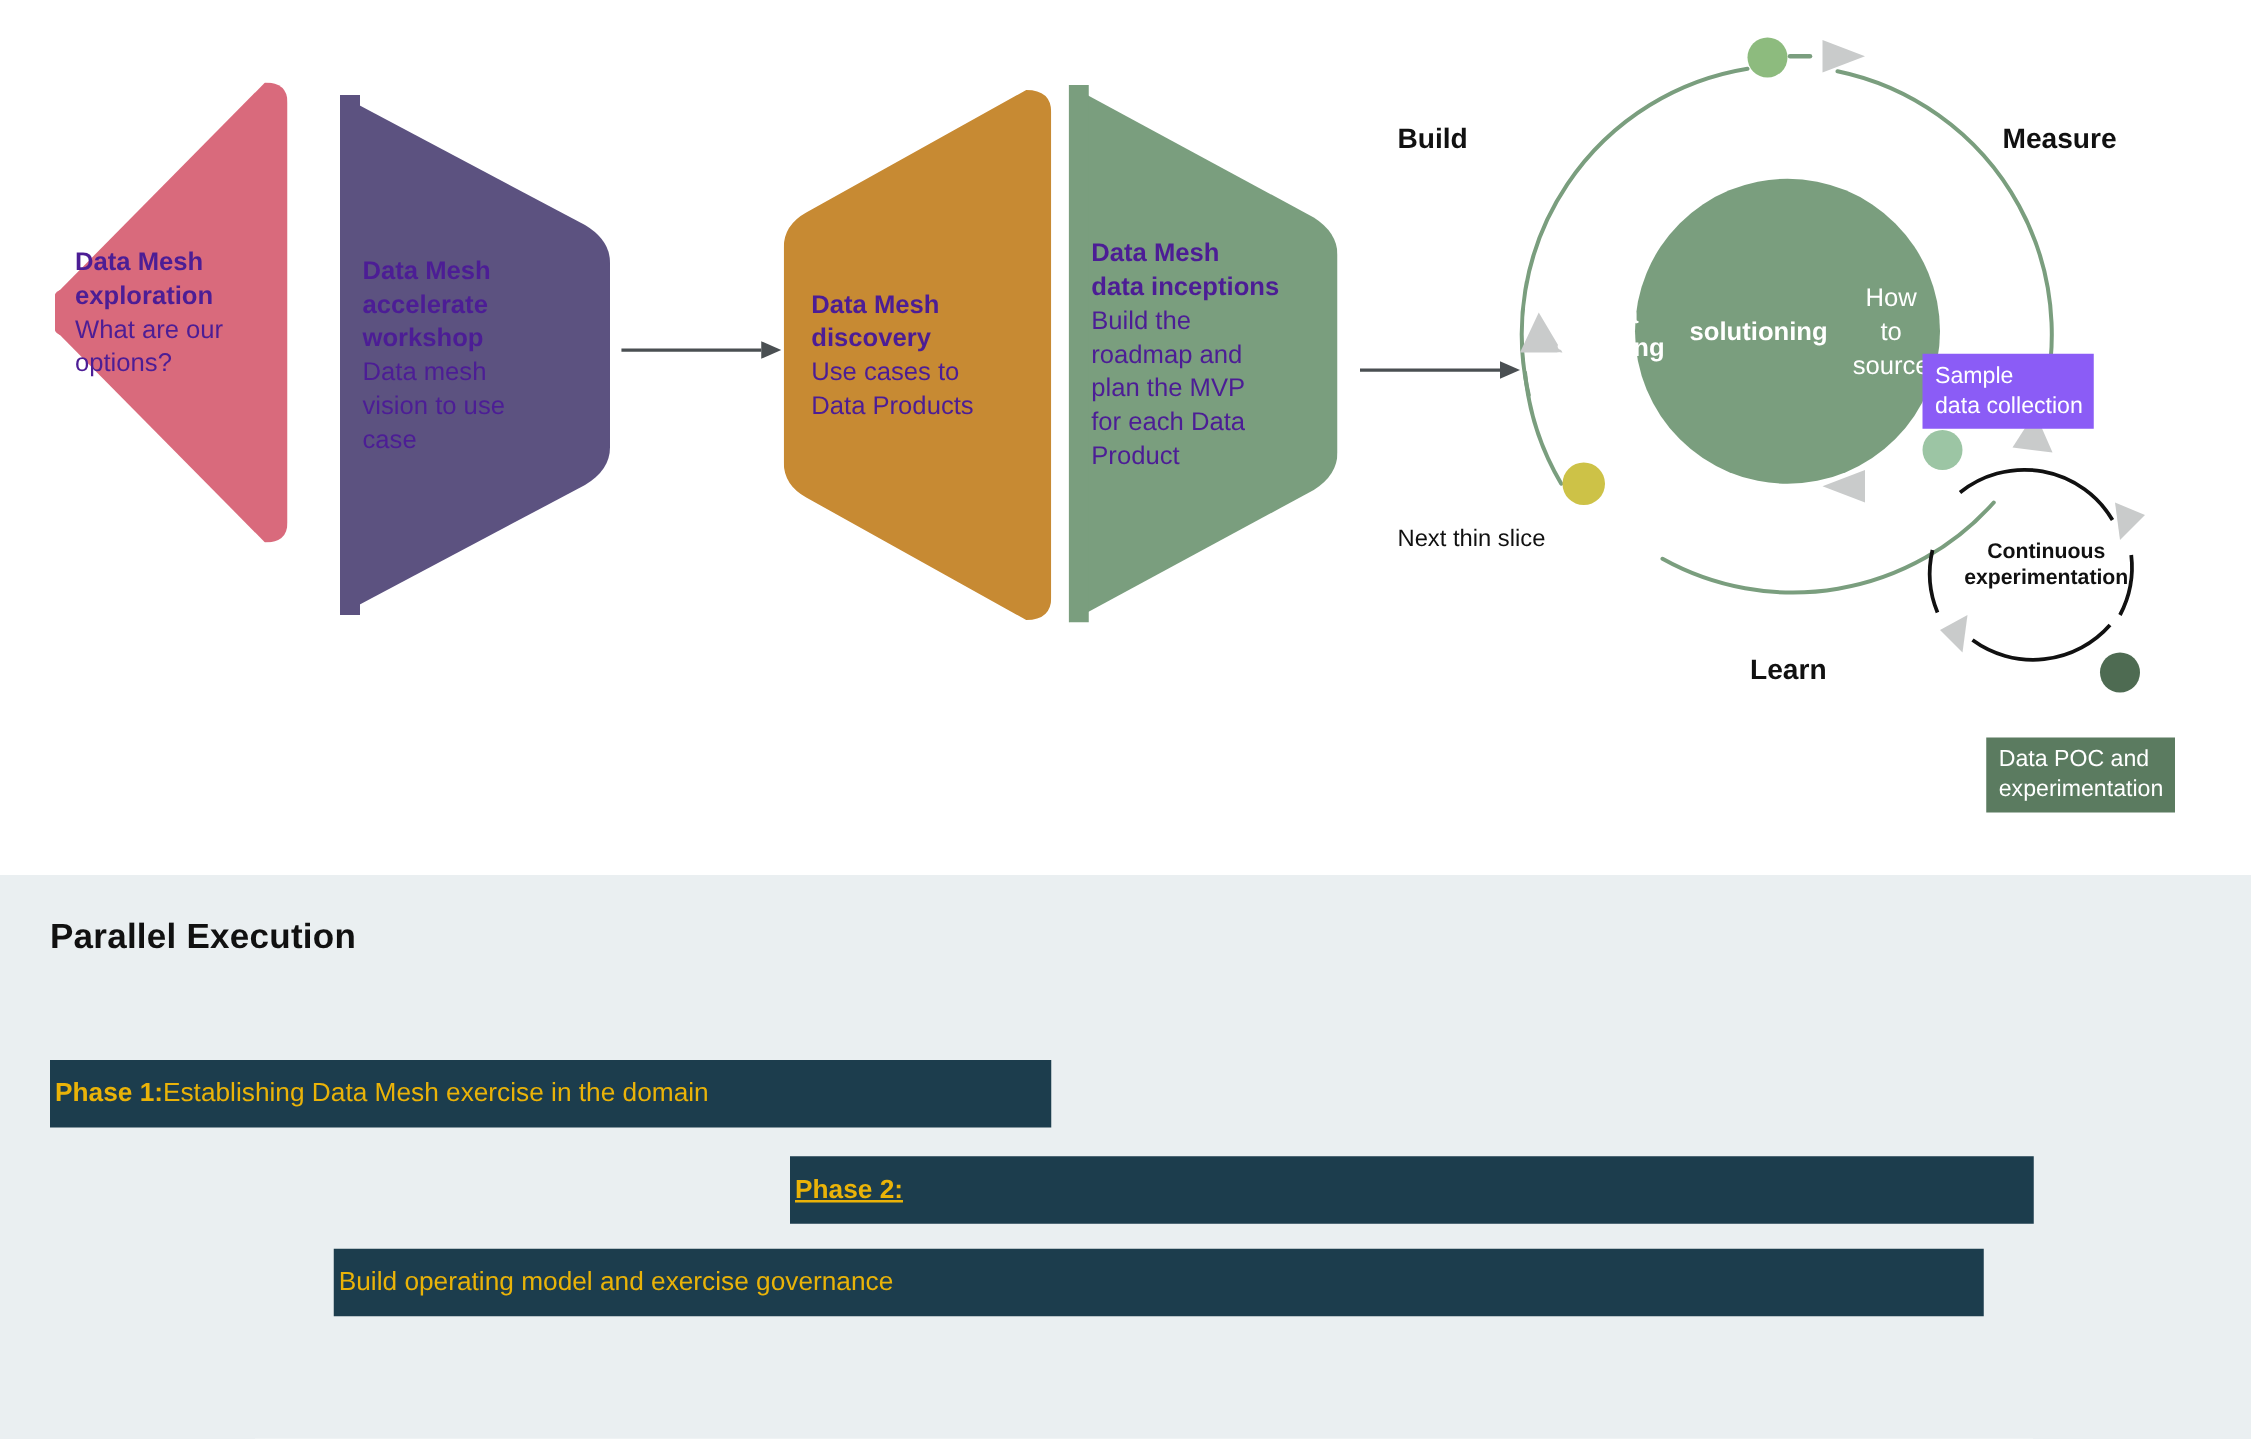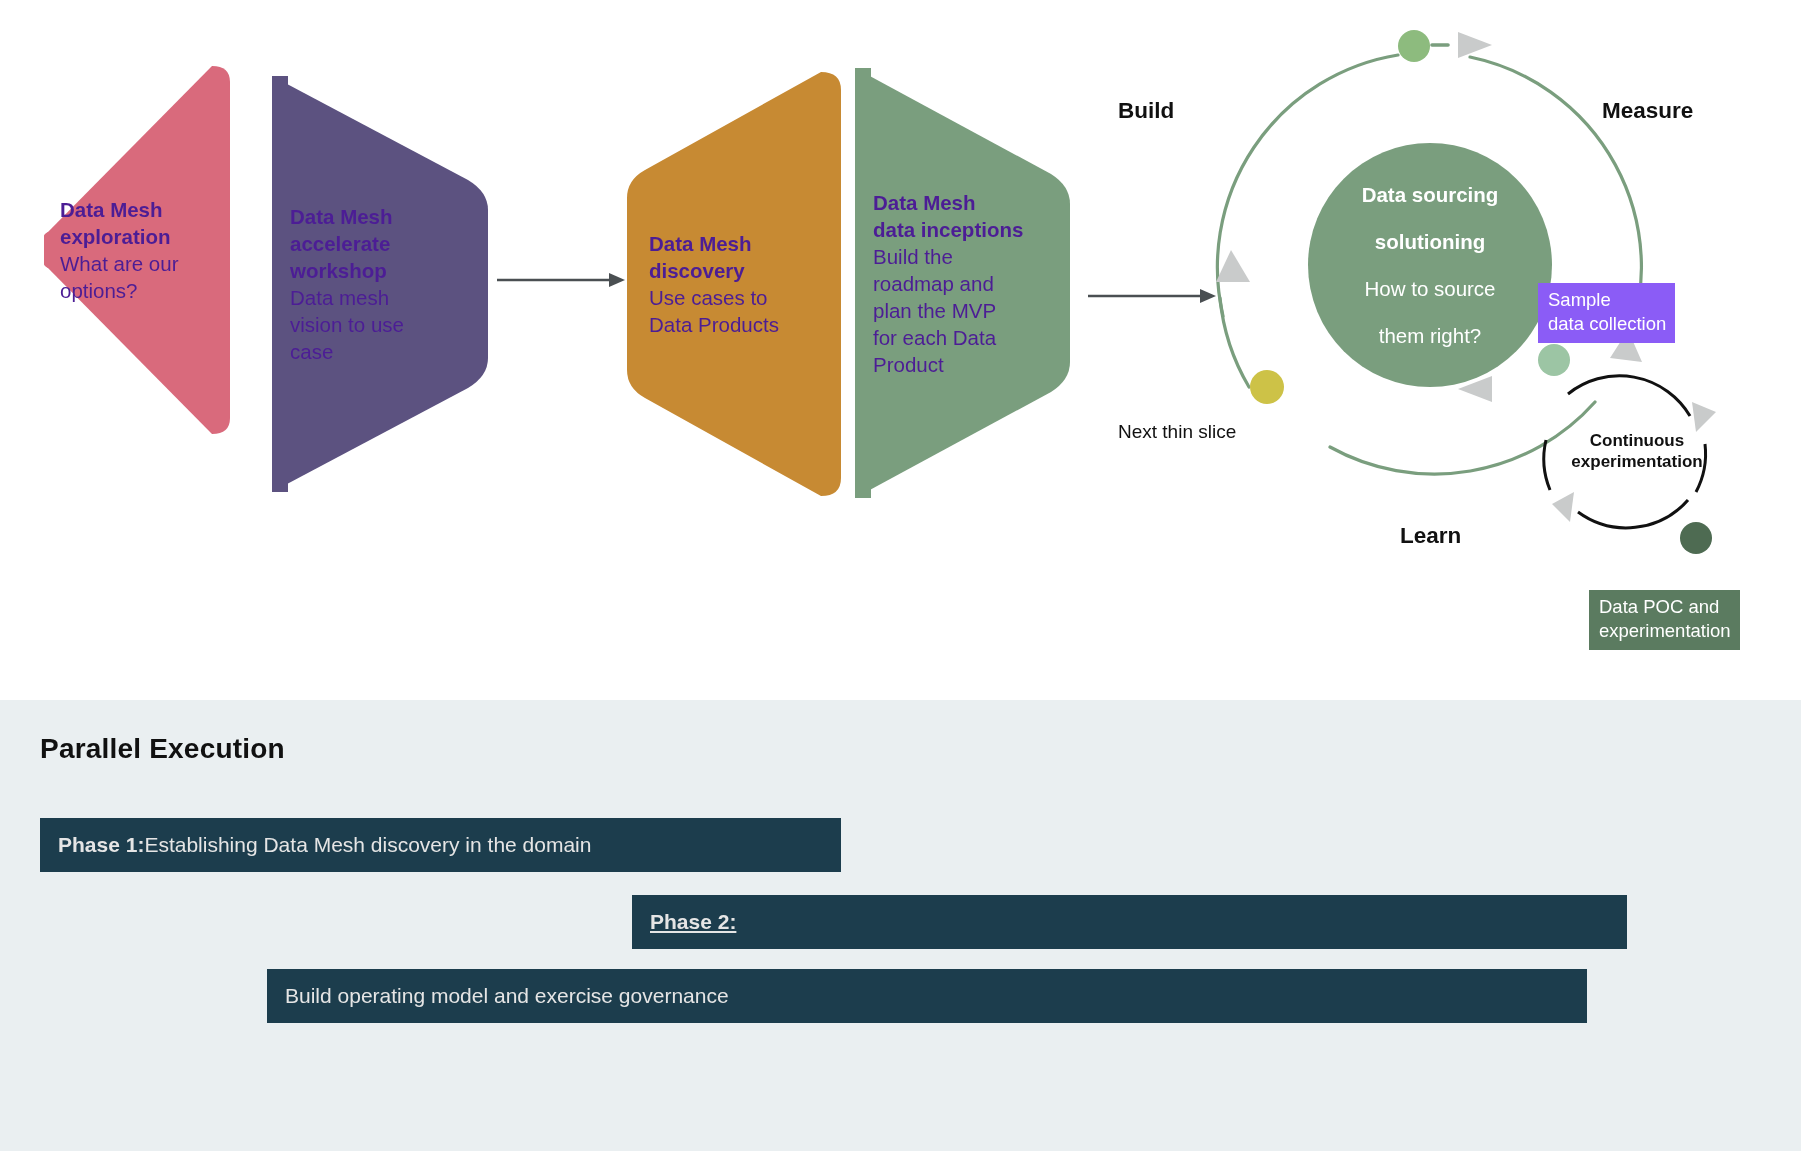--- a/index.html
+++ b/index.html
@@ -49,21 +49,21 @@
 
   
   #loop{ position:absolute; left:1140px; top:10px; width:660px; height:620px; }
   .loop-label{
     position:absolute; font-weight:bold; color:#111111; font-size:22.5px;
     white-space:nowrap;
   }
   .center-circle{
     position:absolute; border-radius:50%;
     background:#7A9E7E; color:#ffffff;
-    display:flex; flex-direction:column; align-items:center; justify-content:center;
+    display:flex; align-items:center; justify-content:center;
     text-align:center; font-size:20.5px; line-height:27px;gap:20px;
   }
   .center-circle b{ font-weight:bold; }
   .dot{ position:absolute; border-radius:50%; }
   .tagbox{
     position:absolute; color:#ffffff; font-size:18.5px; line-height:24px;
     padding:5px 9px 7px 10px; white-space:pre-line;
   }
   .mini-label{
     position:absolute; font-weight:bold; color:#111111; font-size:17px;
@@ -73,23 +73,23 @@
   
   #bottom-band{
     position:absolute; left:0; top:700px; width:1801px; height:451px;
     background:#EAEFF1;
   }
   #pe-title{
     position:absolute; left:40px; top:733px;
     font-size:28px; font-weight:bold; color:#111111; letter-spacing:.2px;
   }
   .phasebar{
-    position:absolute; background:#1C3D4D; color:#e5e5e5;
+    position:absolute; background:#1C3D4D; color:#eab308;
     display:flex; align-items:center;
-    font-size:21px; padding-left:18px;
+    font-size:21px; padding-left:4px;margin-top:30px;
   }
   .phasebar b{ font-weight:bold; }
   .phasebar .rest{ font-weight:normal; }
 </style>
 </head>
 <body>
 
 <div id="top-canvas">
 
   <div class="stage" style="left:44px; top:66px; width:186px; height:368px;">
@@ -218,21 +218,21 @@
   </div>
 
 </div>
 
 <div id="bottom-band"></div>
 
 <div id="pe-title">Parallel  Execution</div>
 
 <div class="phasebar" style="left:40px; top:818px; width:801px; height:54px;">
   <b>Phase 1:</b>
-  <span class="rest"> Establishing Data Mesh discovery in the domain</span>
+  <span class="rest"> Establishing Data Mesh exercise in the domain</span>
 </div>
 
 <div class="phasebar" style="left:632px; top:895px; width:995px; height:54px;text-decoration:underline;">
   <b>Phase 2:</b>
 </div>
 
 <div class="phasebar" style="left:267px; top:969px; width:1320px; height:54px;">
   <span class="rest">Build operating model and exercise governance</span>
 </div>
 

